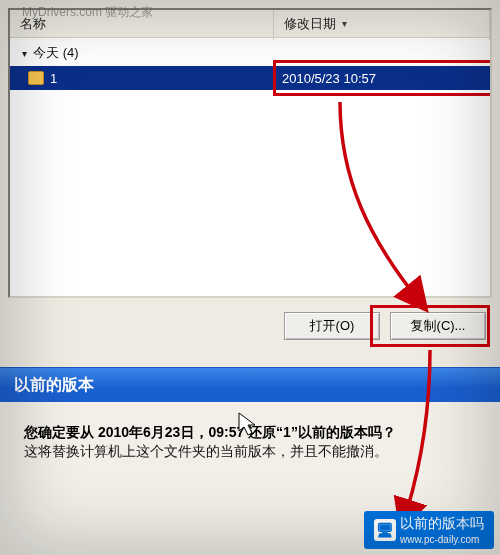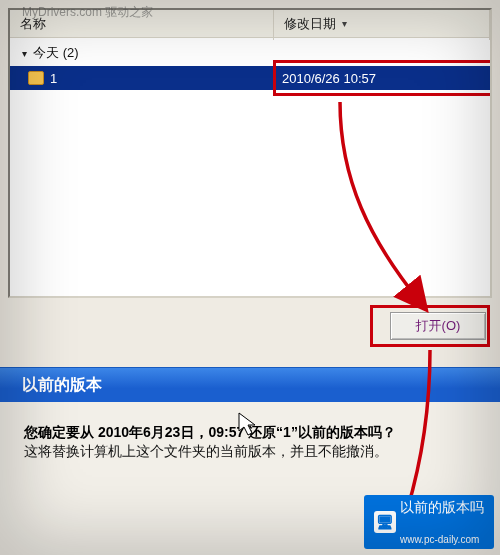--- a/index.html
+++ b/index.html
@@ -92,21 +92,21 @@
       gap: 10px;
       padding: 14px 6px 0 0;
     }
     .win-btn {
       min-width: 96px;
       height: 28px;
       background: #efeeea;
       border: 1px solid #999;
       box-shadow: inset 1px 1px 0 #fff, inset -1px -1px 0 #bbb;
       font-size: 13px;
-      color: #701a75;
+      color: #000000;
       cursor: pointer;
     }
     .btn-highlight {
       position: absolute;
       border: 3px solid #c9000b;
       pointer-events: none;
       left: 370px; top: 305px;
       width: 120px; height: 42px;
     }
 
@@ -116,21 +116,21 @@
       width: 500px; height: 188px;
       background: #f2efe8;
       border-top: 1px solid #185abd;
     }
     .dialog-title {
       height: 34px;
       background: linear-gradient(to bottom, #3c86e8 0%, #1a5fcf 60%, #1a5fcf 100%);
       color: #ffffff;
       font-size: 16px;
       display: flex; align-items: center;
-      padding-left: 22px;
+      padding-left: 14px;
       font-weight: bold;
     }
     .dialog-body {
       padding: 20px 24px 6px 24px;
     }
     .msg-line1 { font-size: 14px; font-weight: bold; color: #000; line-height: 1.5; }
     .msg-line2 { font-size: 14px; color: #111; }
     .dialog-btn-row {
       position: absolute;
       bottom: 10px; right: 32px;
@@ -160,21 +160,21 @@
       display:flex; align-items:center; gap:4px;
       background:#0072de; color:#fff;
       padding:4px 10px; font-size:14px;
       border-radius:3px;
     }
     .watermark-logo .boxicon {
       width:22px; height:22px; background:#fff; border-radius:3px;
       display:flex; align-items:center; justify-content:center;
       color:#0072de; font-weight:bold;
     }
-    .watermark-logo .sub { font-size:10px; line-height:1; margin-top:18px;}
+    .watermark-logo .sub { font-size:10px; line-height:1; margin-top:2px;}
 
     .vignette {
       position:absolute; inset:0;
       box-shadow: inset 0 0 60px 20px rgba(0,0,0,0.18);
       pointer-events:none;
     }
   </style>
 </head>
 <body>
 
@@ -185,35 +185,36 @@
         <span>名称</span>
       </div>
       <div class="header-col date">
         <span>修改日期</span>
         <span class="sort-caret">▾</span>
       </div>
     </div>
 
     <div class="group-row">
       <span class="group-caret">▾</span>
-      <span>今天 (2)</span>
+      <span>今天 (4)</span>
     </div>
 
     <div class="item-row">
       <div class="item-name-cell">
         <span class="folder-icon"></span>
         <span>1</span>
       </div>
-      <div class="item-date-cell">2010/6/26 10:57</div>
+      <div class="item-date-cell">2010/5/23 10:57</div>
       <div class="highlight-date"></div>
     </div>
   </div>
 
   <div class="btn-row">
     <button class="win-btn">打开(O)</button>
+    <button class="win-btn">复制(C)...</button>
   </div>
   <div class="btn-highlight"></div>
 </div>
 
 <div class="dialog">
   <div class="dialog-title">以前的版本</div>
   <div class="dialog-body">
     <div class="msg-line1">您确定要从 2010年6月23日，09:57 还原“1”以前的版本吗？</div>
     <div class="msg-line2">这将替换计算机上这个文件夹的当前版本，并且不能撤消。</div>
   </div>

